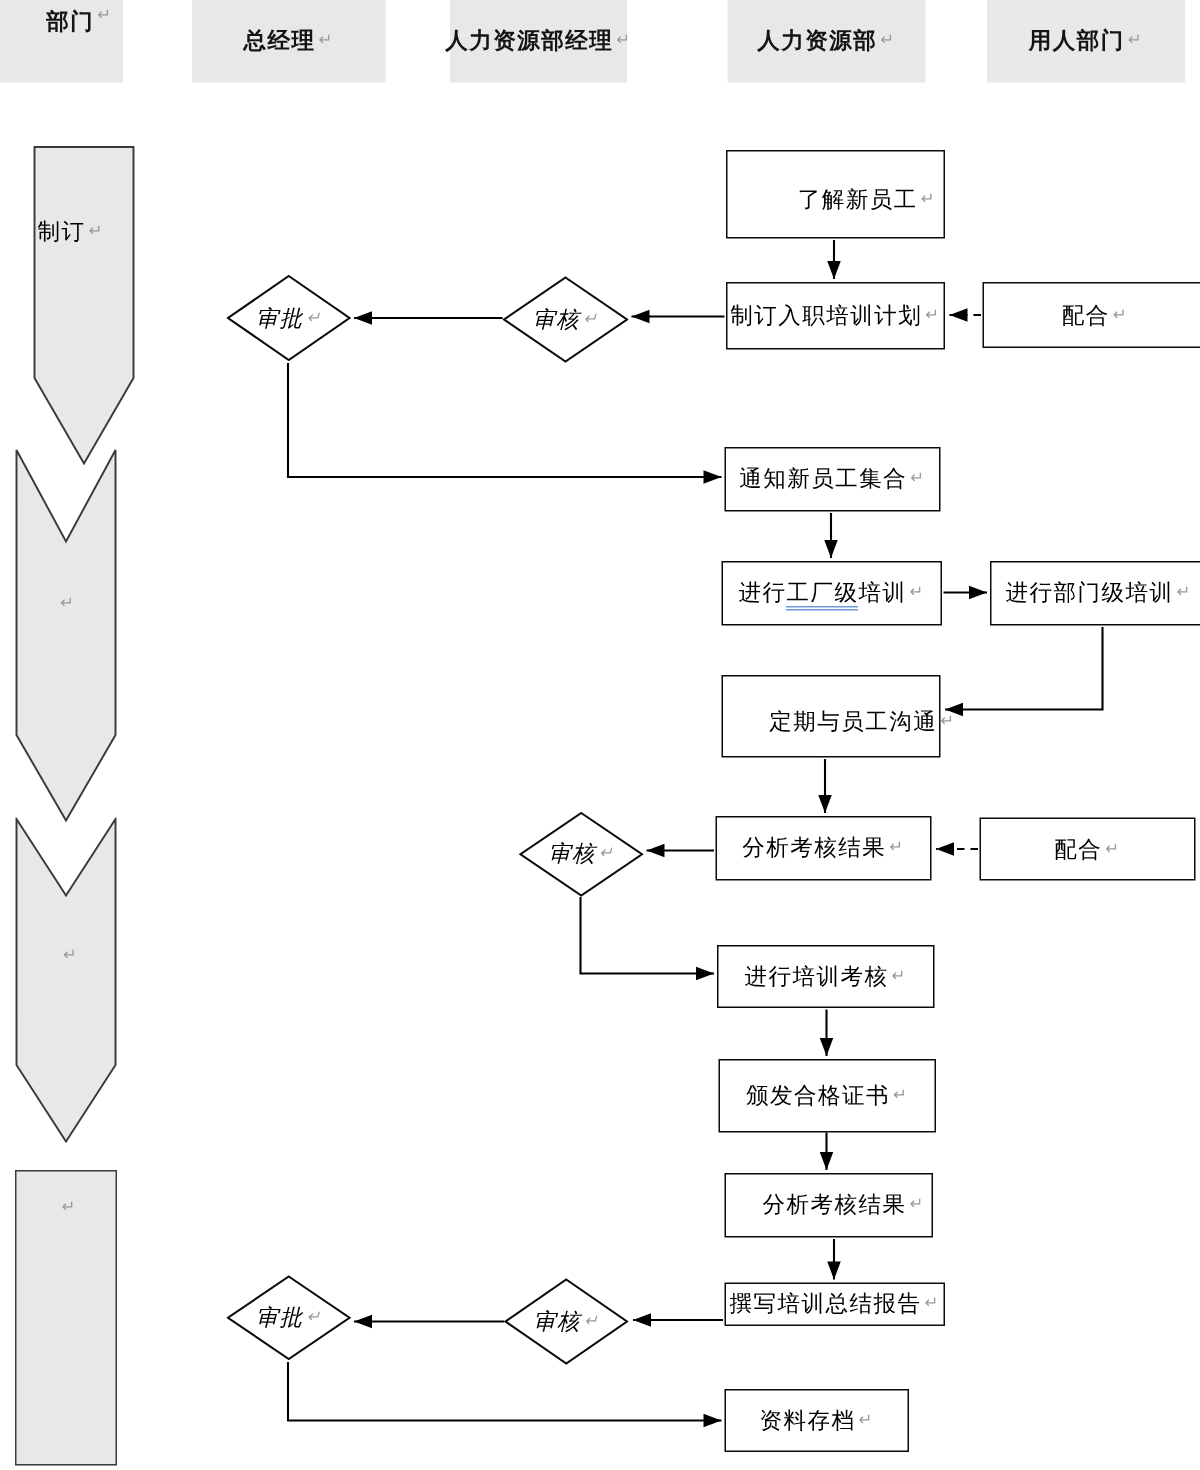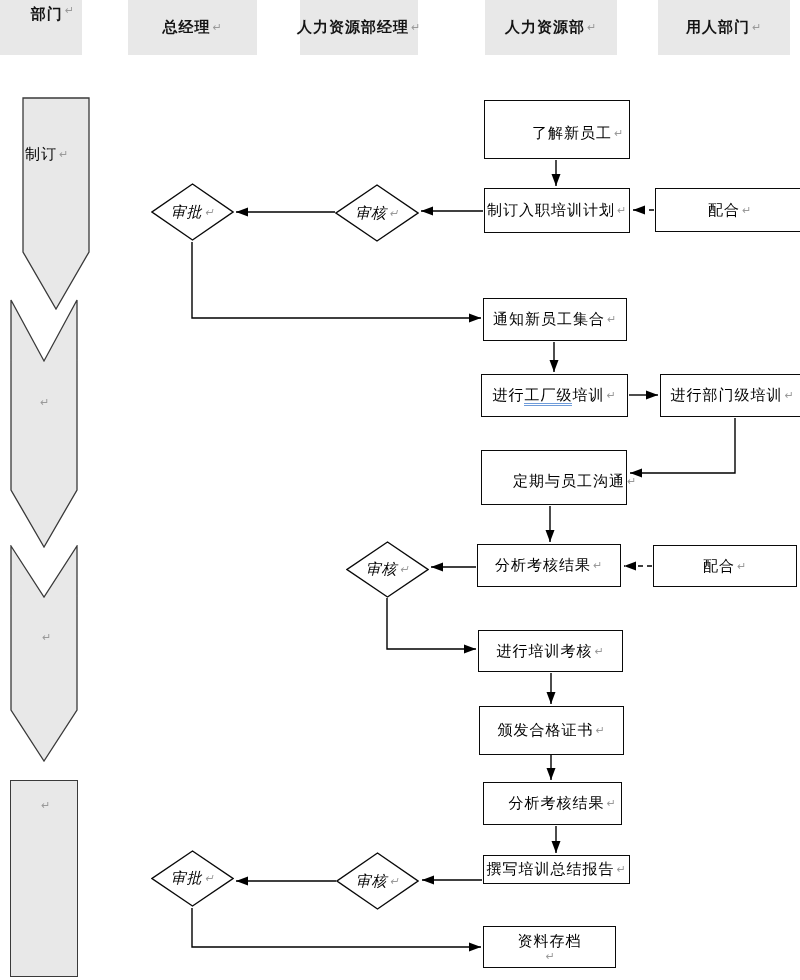--- a/index.html
+++ b/index.html
@@ -172,21 +172,21 @@
       <span class="ret">↵</span>
   </div>
   <div class="box" style="left:483px;top:782px;width:139px;height:43px;padding-left:20px;">
     <span>分析考核结果</span>
       <span class="ret">↵</span>
   </div>
   <div class="box" style="left:483px;top:855px;width:147px;height:29px;">
     <span>撰写培训总结报告</span>
       <span class="ret">↵</span>
   </div>
-  <div class="box" style="left:483px;top:926px;width:133px;height:42px;flex-direction:column;">
+  <div class="box" style="left:483px;top:926px;width:123px;height:42px;">
     <span>资料存档</span>
       <span class="ret">↵</span>
   </div>
 
   <div class="diamond" style="left:151px;top:183px;width:83px;height:58px;">
     <svg viewBox="0 0 83 58" preserveAspectRatio="none">
         <polygon points="41.5,1 82,29 41.5,57 1,29" fill="#fff" stroke="#0a0a0a" stroke-width="1.4"></polygon>
       </svg>
     <span class="dl">
         <span>审批</span>

